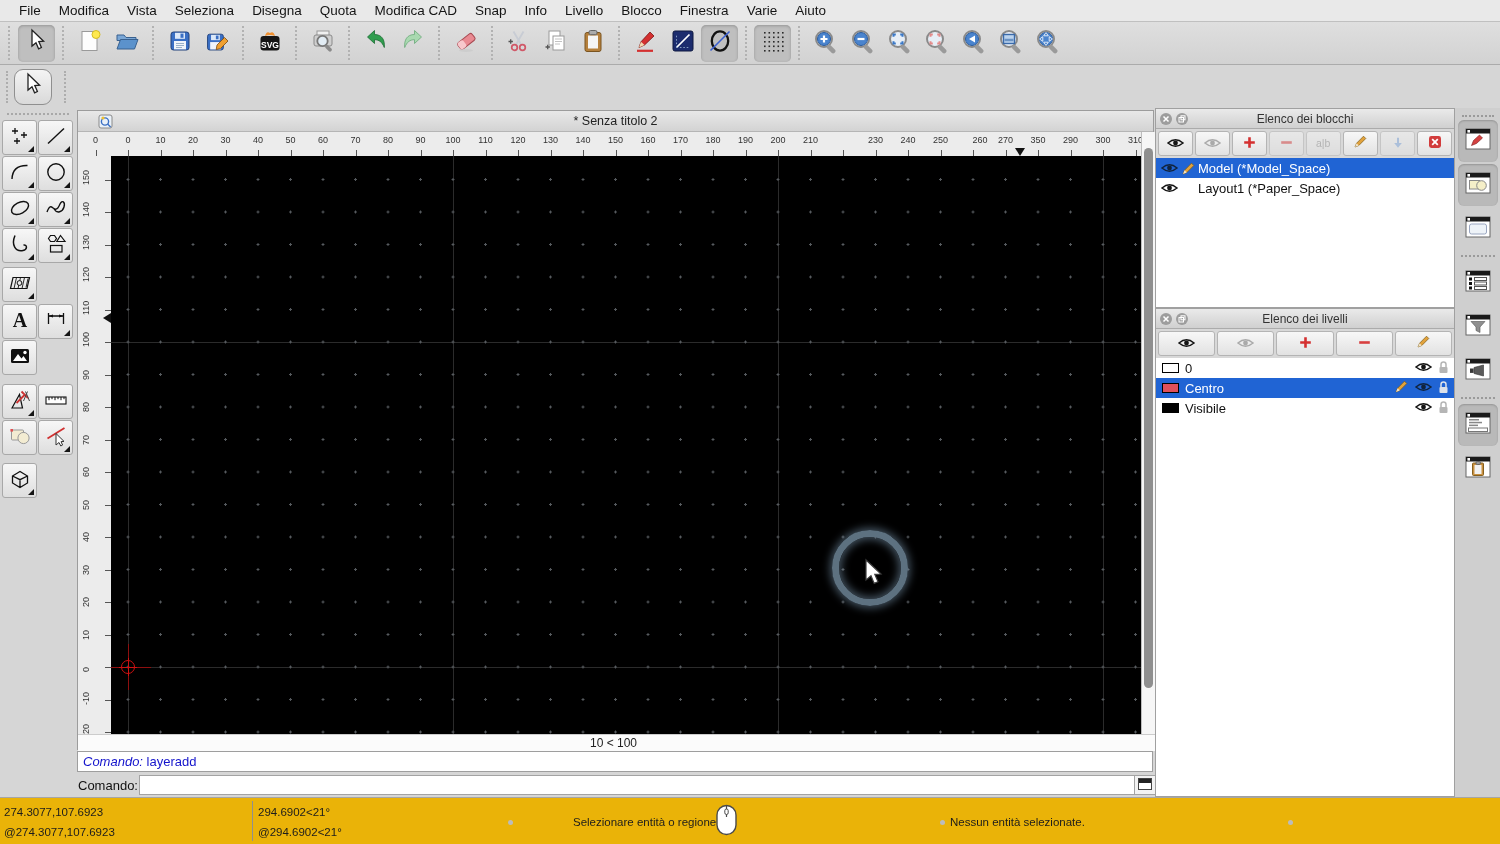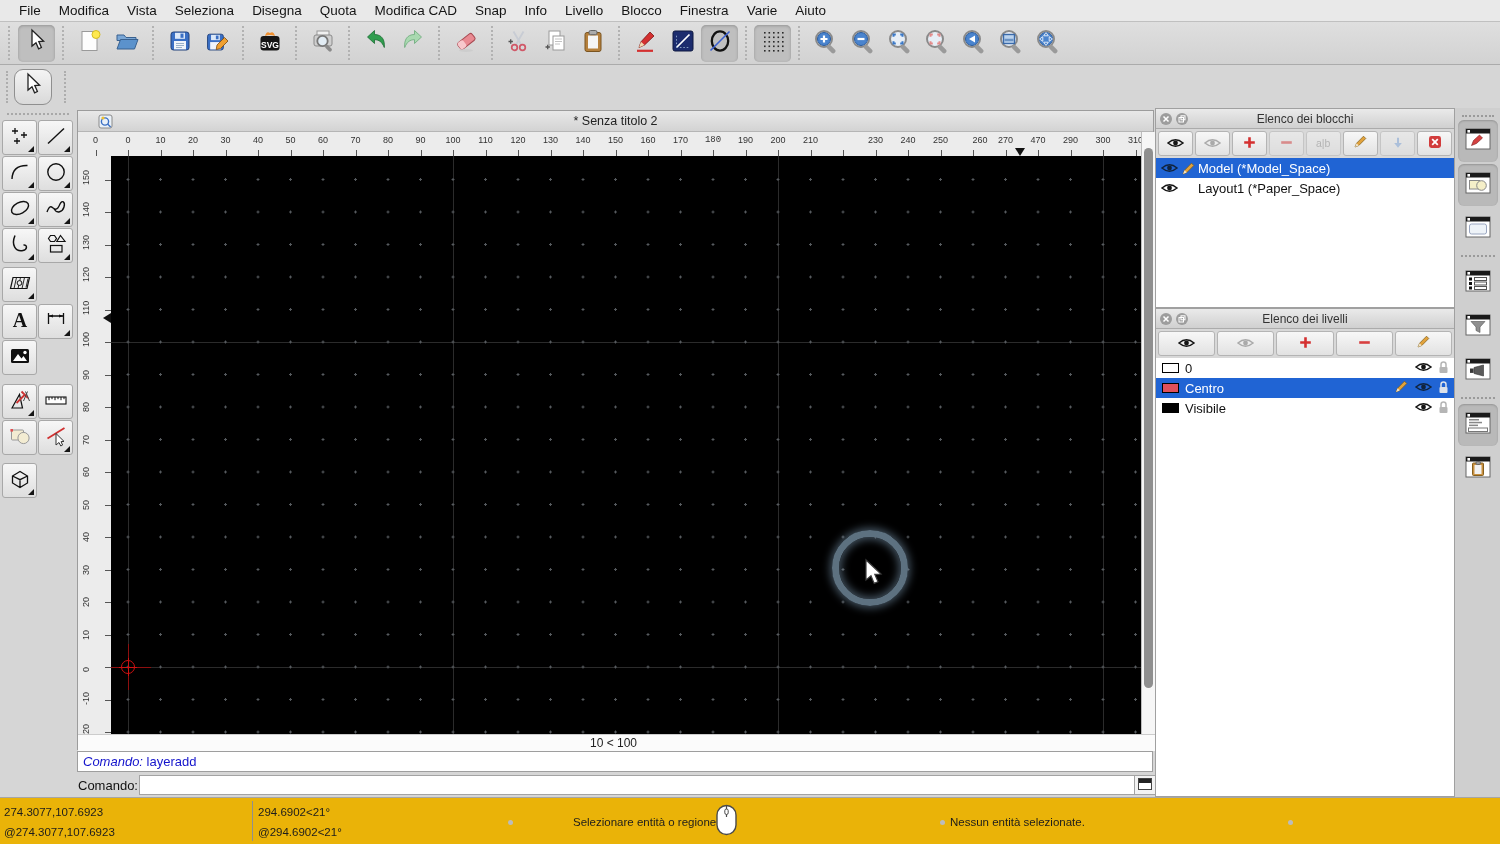--- a/index.html
+++ b/index.html
@@ -496,41 +496,41 @@
       <span class="hlab" style="left: 472.5px;">130</span>
       <div class="htick" style="left: 472.5px;"></div>
       <span class="hlab" style="left: 505px;">140</span>
       <div class="htick" style="left: 505px;"></div>
       <span class="hlab" style="left: 537.5px;">150</span>
       <div class="htick" style="left: 537.5px;"></div>
       <span class="hlab" style="left: 570px;">160</span>
       <div class="htick" style="left: 570px;"></div>
       <span class="hlab" style="left: 602.5px;">170</span>
       <div class="htick" style="left: 602.5px;"></div>
-      <span class="hlab" style="left: 635px; font-family: Liberation Mono, monospace;">180</span>
+      <span class="hlab" style="left: 635px;">180</span>
       <div class="htick" style="left: 635px;"></div>
       <span class="hlab" style="left: 667.5px;">190</span>
       <div class="htick" style="left: 667.5px;"></div>
       <span class="hlab" style="left: 700px;">200</span>
       <div class="htick" style="left: 700px;"></div>
       <span class="hlab" style="left: 732.5px;">210</span>
       <div class="htick" style="left: 732.5px;"></div>
       <span class="hlab" style="left: 765px; margin-top: 44px;">220</span>
       <div class="htick" style="left: 765px;"></div>
       <span class="hlab" style="left: 797.5px;">230</span>
       <div class="htick" style="left: 797.5px;"></div>
       <span class="hlab" style="left: 830px;">240</span>
       <div class="htick" style="left: 830px;"></div>
       <span class="hlab" style="left: 862.5px;">250</span>
       <div class="htick" style="left: 862.5px;"></div>
       <span class="hlab" style="left: 902px; text-align: right;">260</span>
       <div class="htick" style="left: 895px;"></div>
       <span class="hlab" style="left: 927.5px;">270</span>
       <div class="htick" style="left: 927.5px;"></div>
-      <span class="hlab" style="left: 960px;">470</span>
+      <span class="hlab" style="left: 960px;">350</span>
       <div class="htick" style="left: 960px;"></div>
       <span class="hlab" style="left: 992.5px;">290</span>
       <div class="htick" style="left: 992.5px;"></div>
       <span class="hlab" style="left: 1025px;">300</span>
       <div class="htick" style="left: 1025px;"></div>
       <span class="hlab" style="left: 1057.5px;">310</span>
       <div class="htick" style="left: 1057.5px;"></div>
       <div id="hmarker" style="left: 941.5px;"></div>
     </div>
   <div id="vruler">

